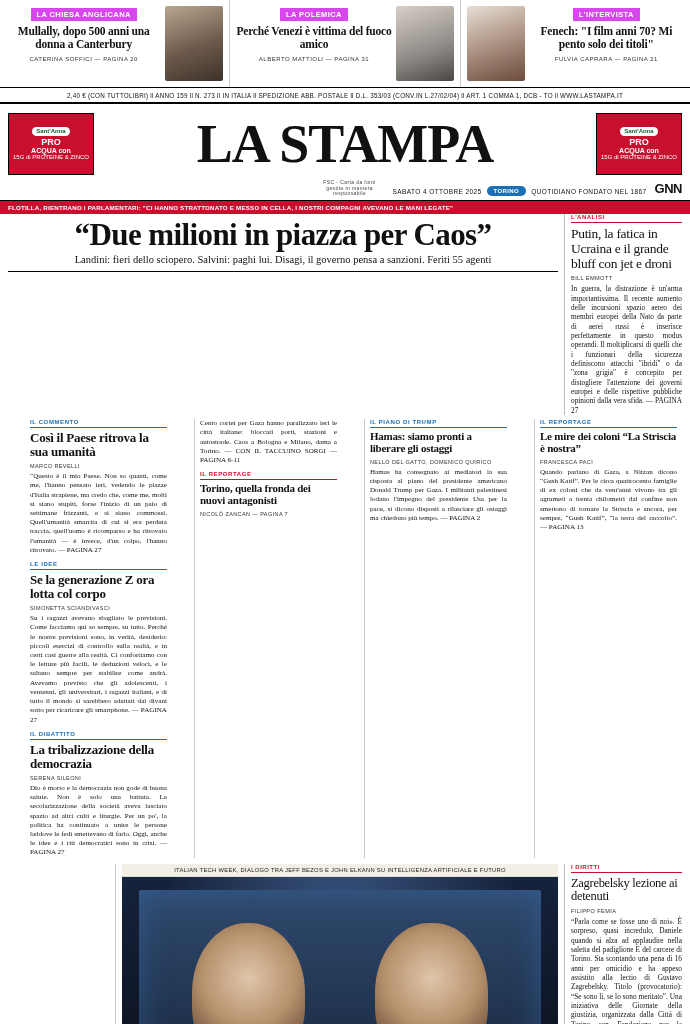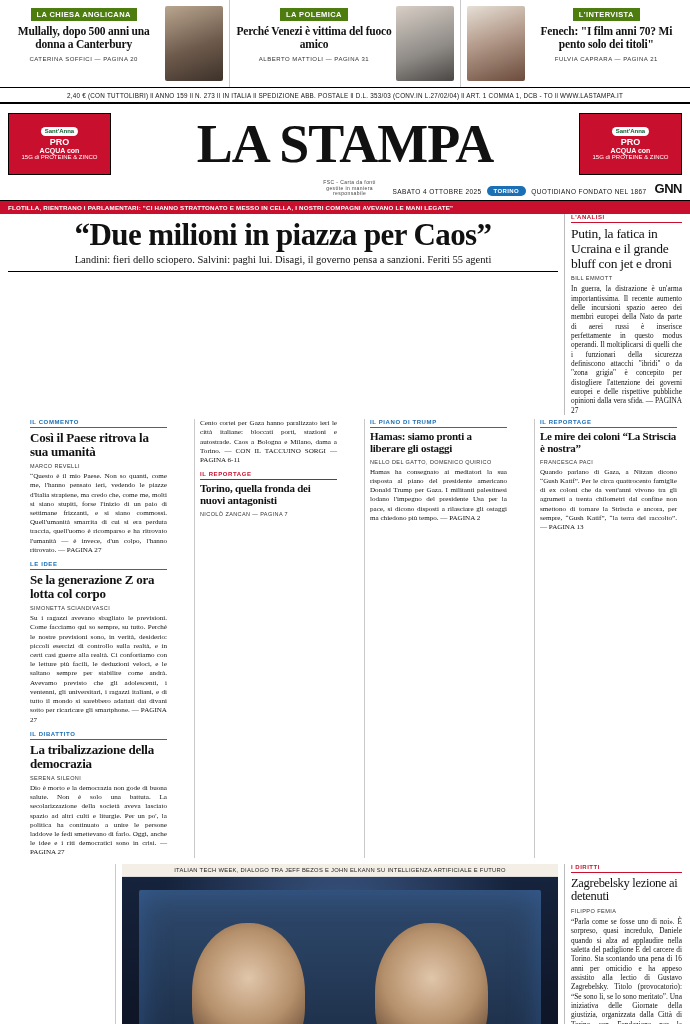--- a/index.html
+++ b/index.html
@@ -12,42 +12,42 @@
     overflow:hidden;
   }
   .page { width:690px; height:1024px; position:relative; }
 
   
   .topstrip { display:flex; height:88px; border-bottom:1px solid #000; }
   .tsbox { flex:1; display:flex; align-items:stretch; padding:6px 6px; position:relative; }
   .tsbox + .tsbox { border-left:1px solid #c9c9c9; }
   .ts-text { flex:1; display:flex; flex-direction:column; align-items:center; justify-content:flex-start; padding-top:2px;}
   .kicker {
-    background:#4d7c0f; color:#fff; font-family:"Liberation Sans", sans-serif;
+    background:#d946ef; color:#fff; font-family:"Liberation Sans", sans-serif;
     font-size:7.5px; font-weight:700; letter-spacing:.4px; padding:2px 6px; margin-bottom:4px;
     text-transform:uppercase; display:inline-block;
   }
   .ts-head { font-size:11.5px; font-weight:700; line-height:1.12; text-align:center; letter-spacing:-.2px;}
   .ts-by { font-family:"Liberation Sans", sans-serif; font-size:6px; letter-spacing:.5px; color:#333; margin-top:5px; text-transform:uppercase;}
   .ts-photo { width:58px; border-radius:2px; margin-left:4px; background:#9a8f86; }
   .ts-photo.p1 { background:linear-gradient(160deg,#b9a68f 0%,#6e5a4c 55%,#3c3129 100%); }
   .ts-photo.p2 { background:linear-gradient(160deg,#d8cfc6 0%,#8e8a86 60%,#4a4643 100%); }
   .ts-photo.p3 { background:linear-gradient(160deg,#e6dfd6 0%,#b39a8a 45%,#6b4b3c 100%); }
 
   
   .infoline {
     height:16px; display:flex; align-items:center; justify-content:center;
     font-family:"Liberation Sans", sans-serif; font-size:6.3px; letter-spacing:.25px;
     border-bottom:2px solid #000; color:#111; gap:4px; padding:0 8px;
   }
 
   
   .masthead { display:flex; align-items:center; padding:6px 8px 0 8px; height:74px;}
   .adbox {
-    width:103px; height:62px; border:1px solid #000; background:#c8102e; color:#fff;
+    width:86px; height:62px; border:1px solid #000; background:#c8102e; color:#fff;
     display:flex; flex-direction:column; align-items:center; justify-content:center;
     font-family:"Liberation Sans", sans-serif; text-align:center; line-height:1.05; padding:2px;
   }
   .adbox .brandchip { background:#fff; color:#0b5c2e; font-size:6px; font-weight:700; padding:1px 4px; border-radius:6px; margin-bottom:2px;}
   .adbox .l1 { font-size:9px; font-weight:700; }
   .adbox .l2 { font-size:7px; font-weight:700; }
   .adbox .l3 { font-size:6px; }
   .logo-wrap { flex:1; text-align:center; }
   .logo {
     font-family:"Liberation Serif", serif; font-weight:700; font-size:54px;

